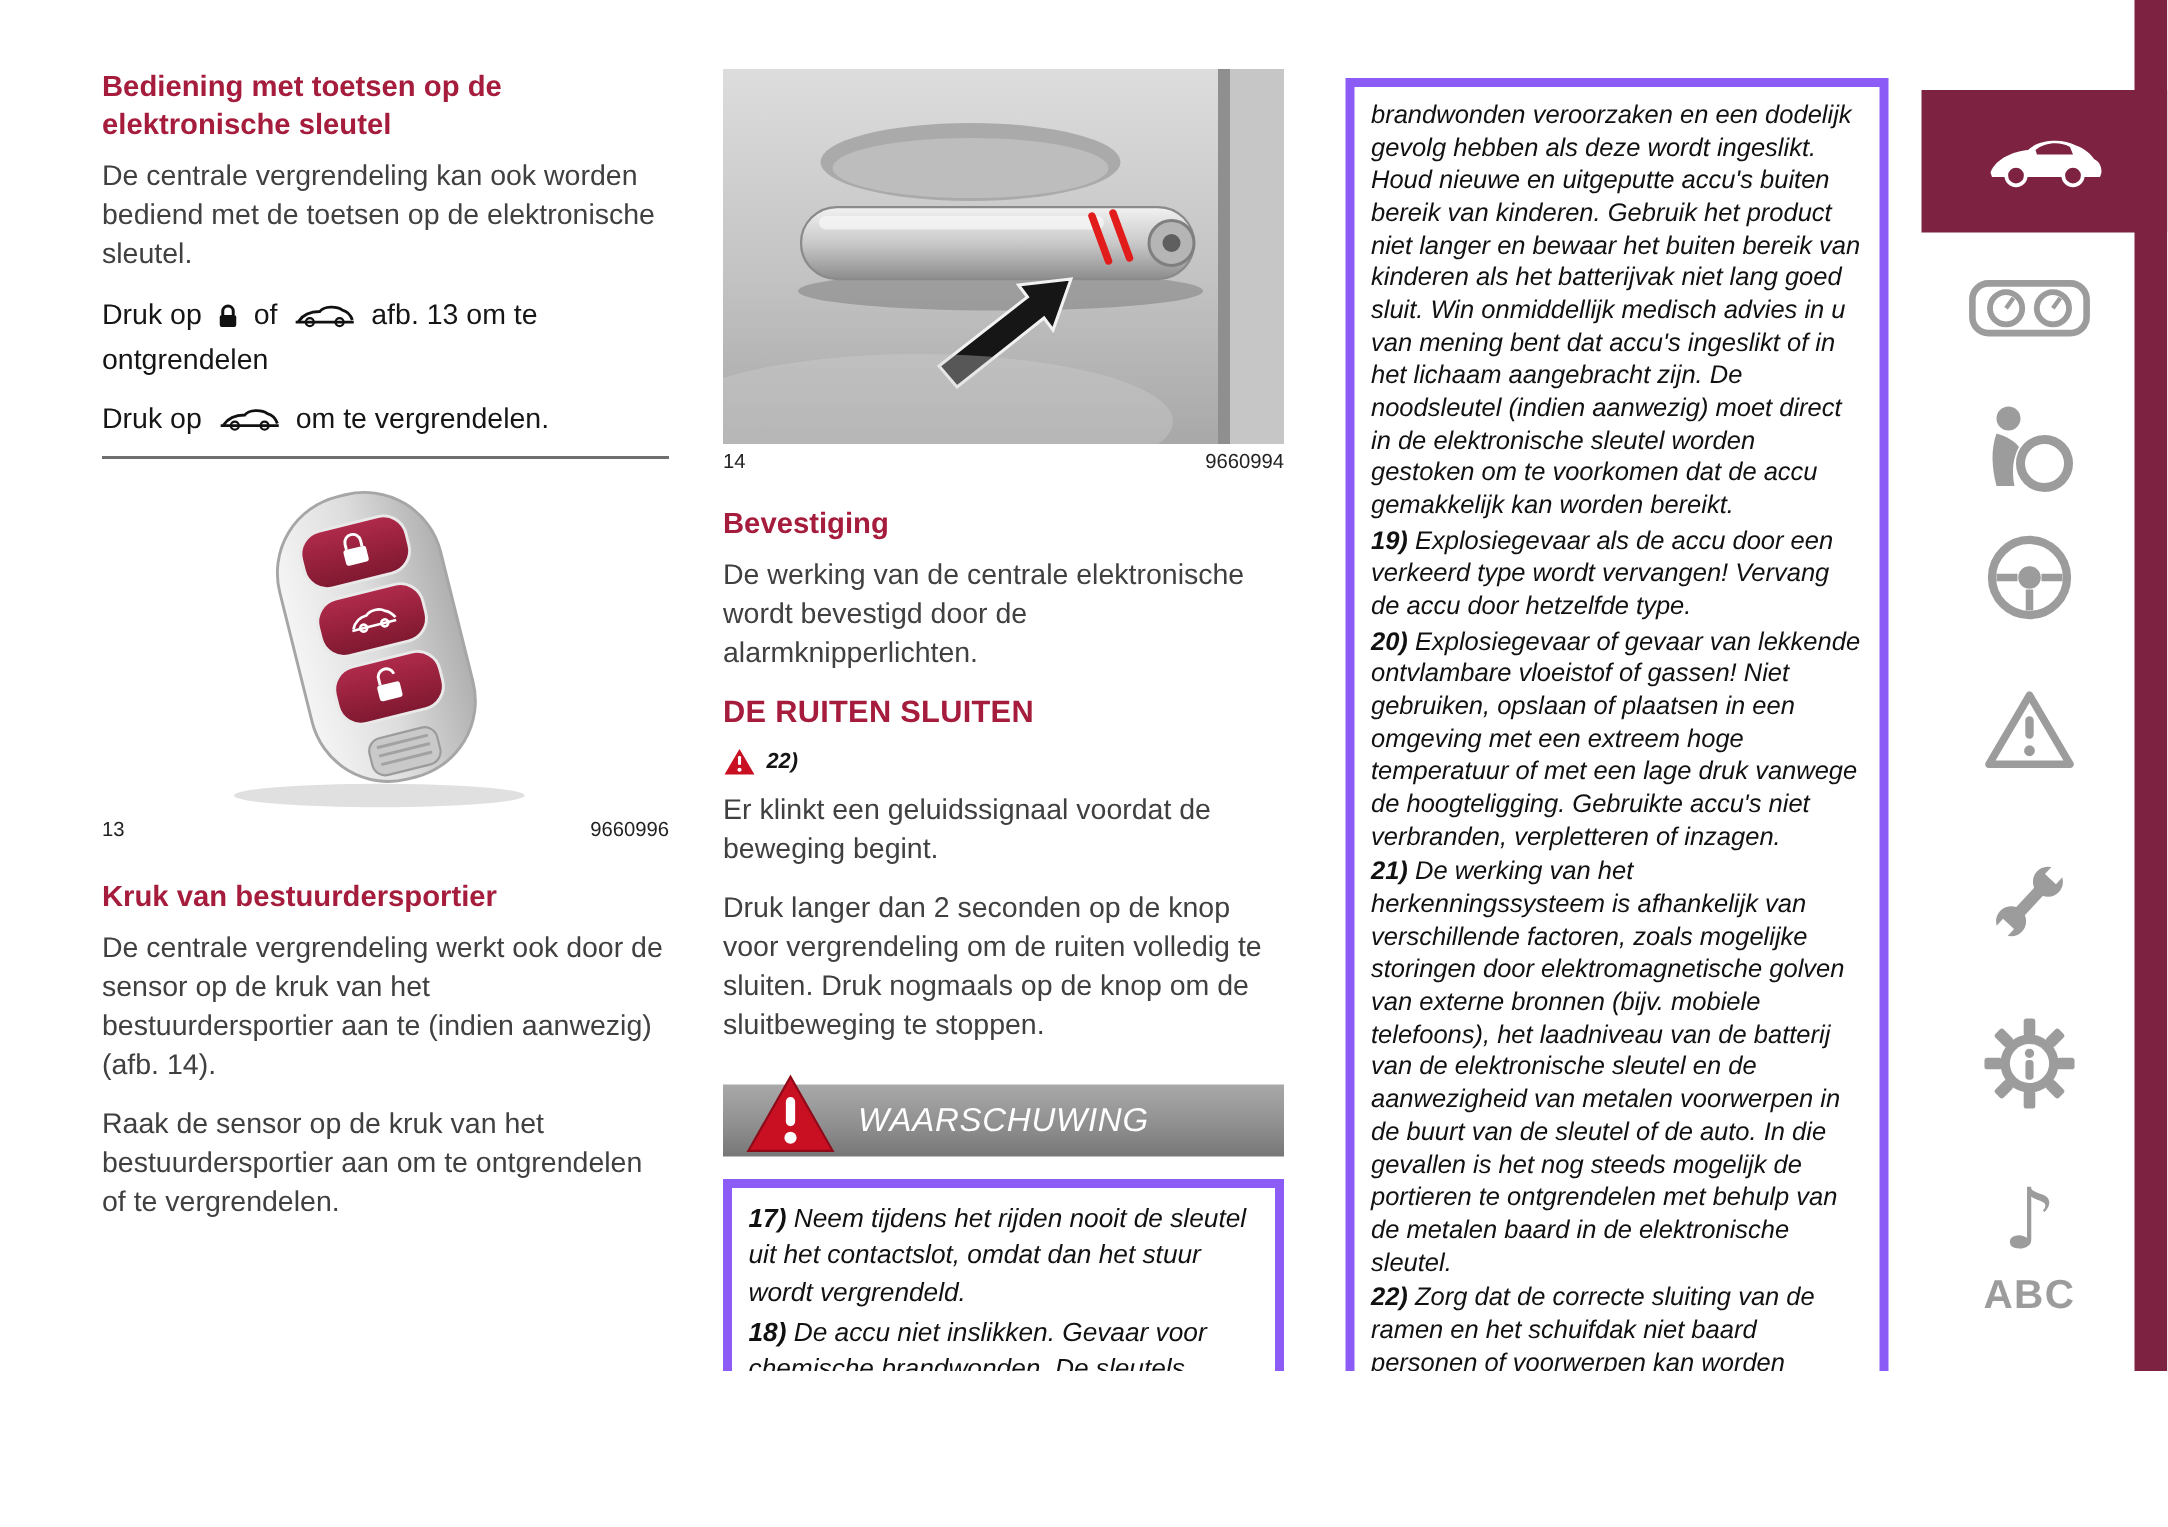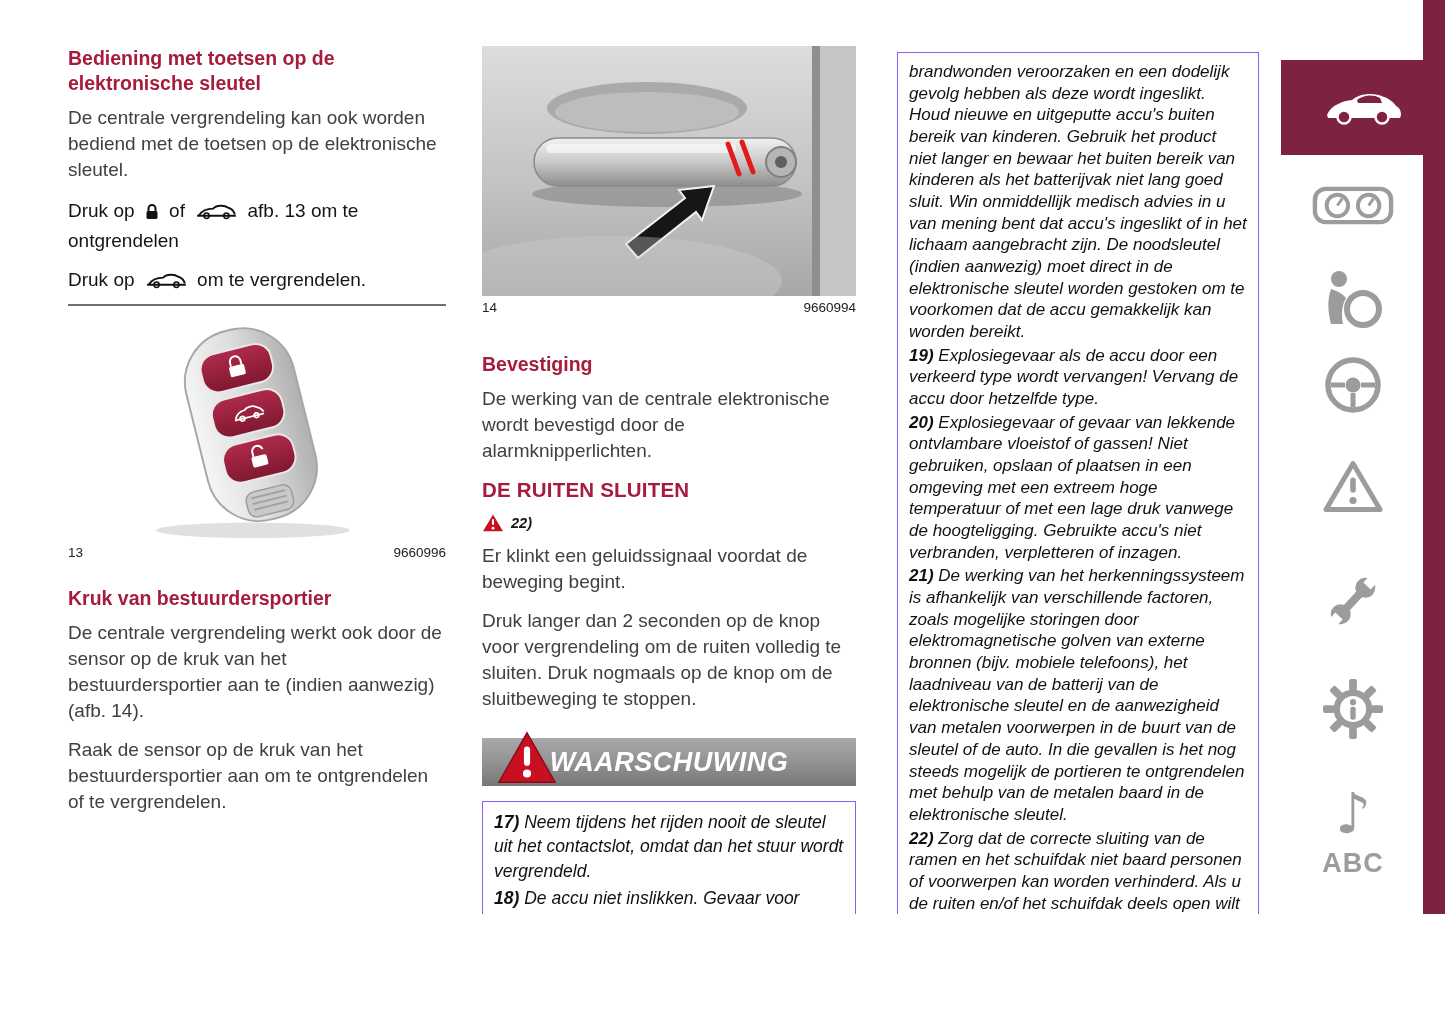--- a/index.html
+++ b/index.html
@@ -23,23 +23,23 @@
   .figure { display:block; }
   .fig-caption { display:flex; justify-content:space-between; font-size:13.5px; font-weight:400; margin-top:4px; color:#222; }
 
   .warn-ref { display:flex; align-items:center; gap:7px; margin:10px 0 10px; }
   .warn-ref b { font-size:14.5px; font-style:italic; }
 
   .warn-band { position:relative; height:48px; margin:26px 0 15px;
     background:linear-gradient(180deg,#a9a9a9,#909090 55%,#777777);
     display:flex; align-items:center; justify-content:center; }
   .warn-band .tri { position:absolute; left:14px; top:-9px; }
-  .warn-title { color:#ffffff; font-style:italic; font-weight:700; font-size:27px; letter-spacing:.5px; }
-
-  .redbox { border:1px solid #8b5cf6; padding:8px 11px 6px; font-style:italic; }
+  .warn-title { color:#ffffff; font-style:italic; font-weight:400; font-size:22px; letter-spacing:.5px; }
+
+  .redbox { border:6px solid #8b5cf6; padding:8px 11px 6px; font-style:italic; }
   .redbox p { font-size:17.5px; line-height:1.38; margin-bottom:3px; color:#111; }
   .col-right .redbox { height:897px; }
   .col-right .redbox p { font-size:17px; line-height:1.275; margin-bottom:2px; }
 
   .page-number { position:absolute; left:1198px; top:956px; width:64px; text-align:right;
     font-size:24px; font-weight:700; color:#111; }
 
   
   .edge-strip { position:absolute; right:0; top:0; width:22px; height:1018px; background:#7e2242; }
   .tab-active { position:absolute; right:0; top:60px; width:164px; height:95px; background:#7e2242;
@@ -162,21 +162,21 @@
       <line x1="246" y1="98" x2="257" y2="128" stroke="#e21b1b" stroke-width="5" stroke-linecap="round"></line>
       <line x1="260" y1="96" x2="271" y2="126" stroke="#e21b1b" stroke-width="5" stroke-linecap="round"></line>
       <polygon points="156,212 214,166 220,174 232,140 197,144 203,152 144,198" fill="#161616" stroke="#f2f2f2" stroke-width="2"></polygon>
       <ellipse cx="130" cy="235" rx="170" ry="45" fill="#d2d2d2" opacity=".35"></ellipse>
     </svg>
     <div class="fig-caption">
       <span>14</span>
       <span>9660994</span>
     </div>
 
-    <h2 class="h-red" style="margin-top:37px">Bevestiging</h2>
+    <h2 class="h-red" style="margin-top:22px">Bevestiging</h2>
     <p class="body">De werking van de centrale elektronische wordt bevestigd door de alarmknipperlichten.</p>
 
     <h2 class="h-red h-caps">DE RUITEN SLUITEN</h2>
 
     <div class="warn-ref">
       <svg width="22" height="20" viewBox="0 0 64 56">
         <path d="M32 3 L61 52 H3 Z" fill="#c90f22"></path>
         <rect x="29" y="16" width="6" height="18" rx="3" fill="#fff"></rect>
         <circle cx="32" cy="43" r="4" fill="#fff"></circle>
       </svg>

